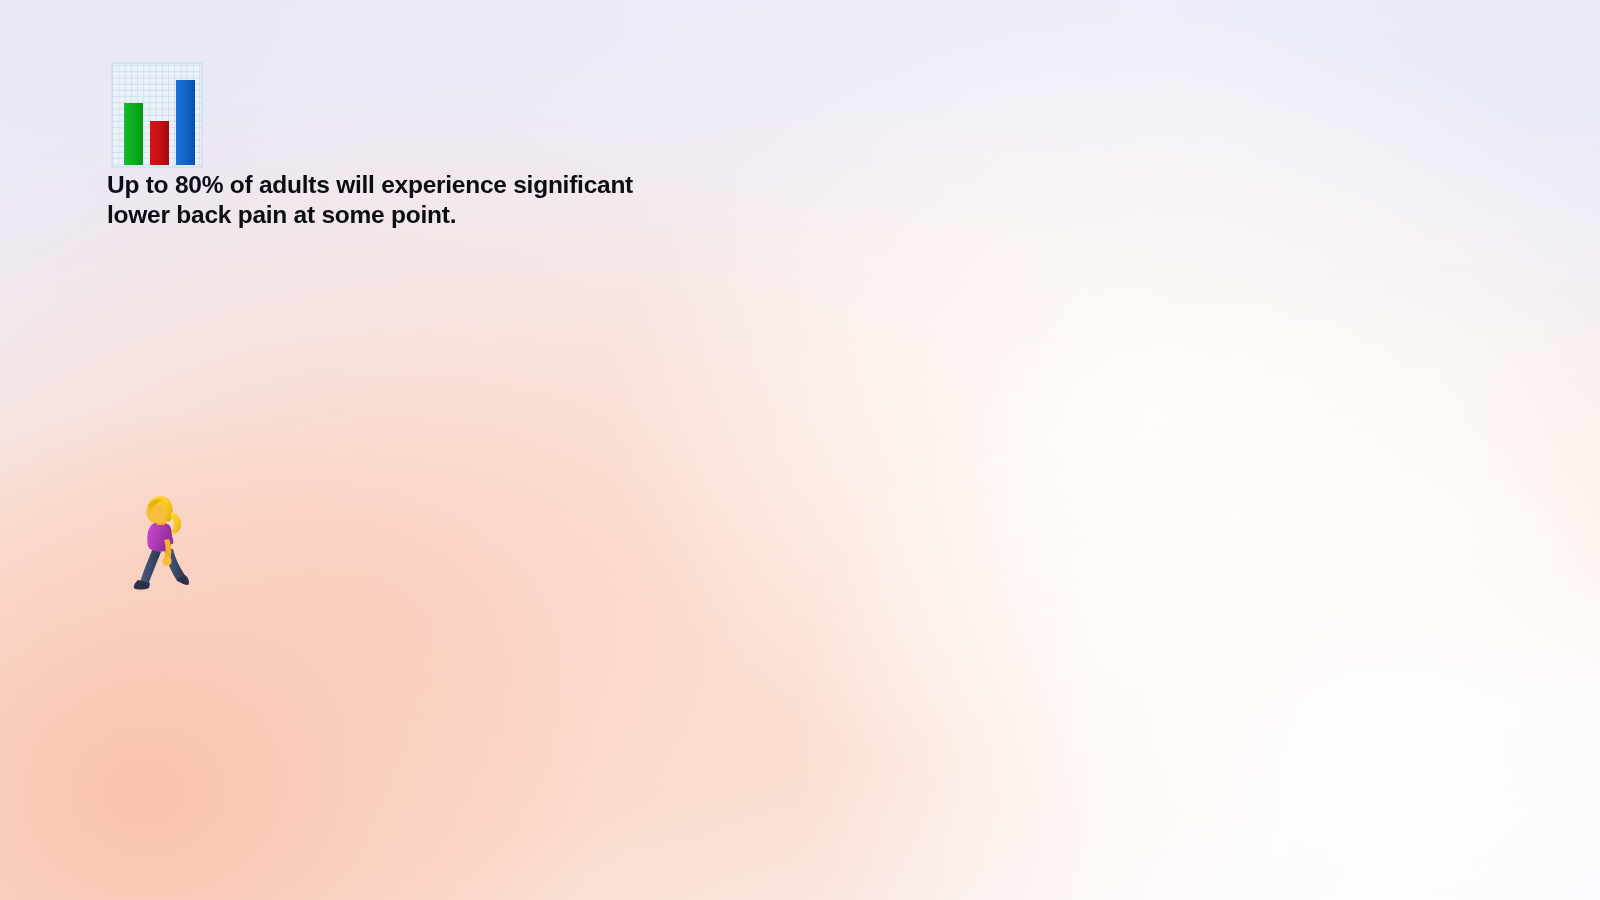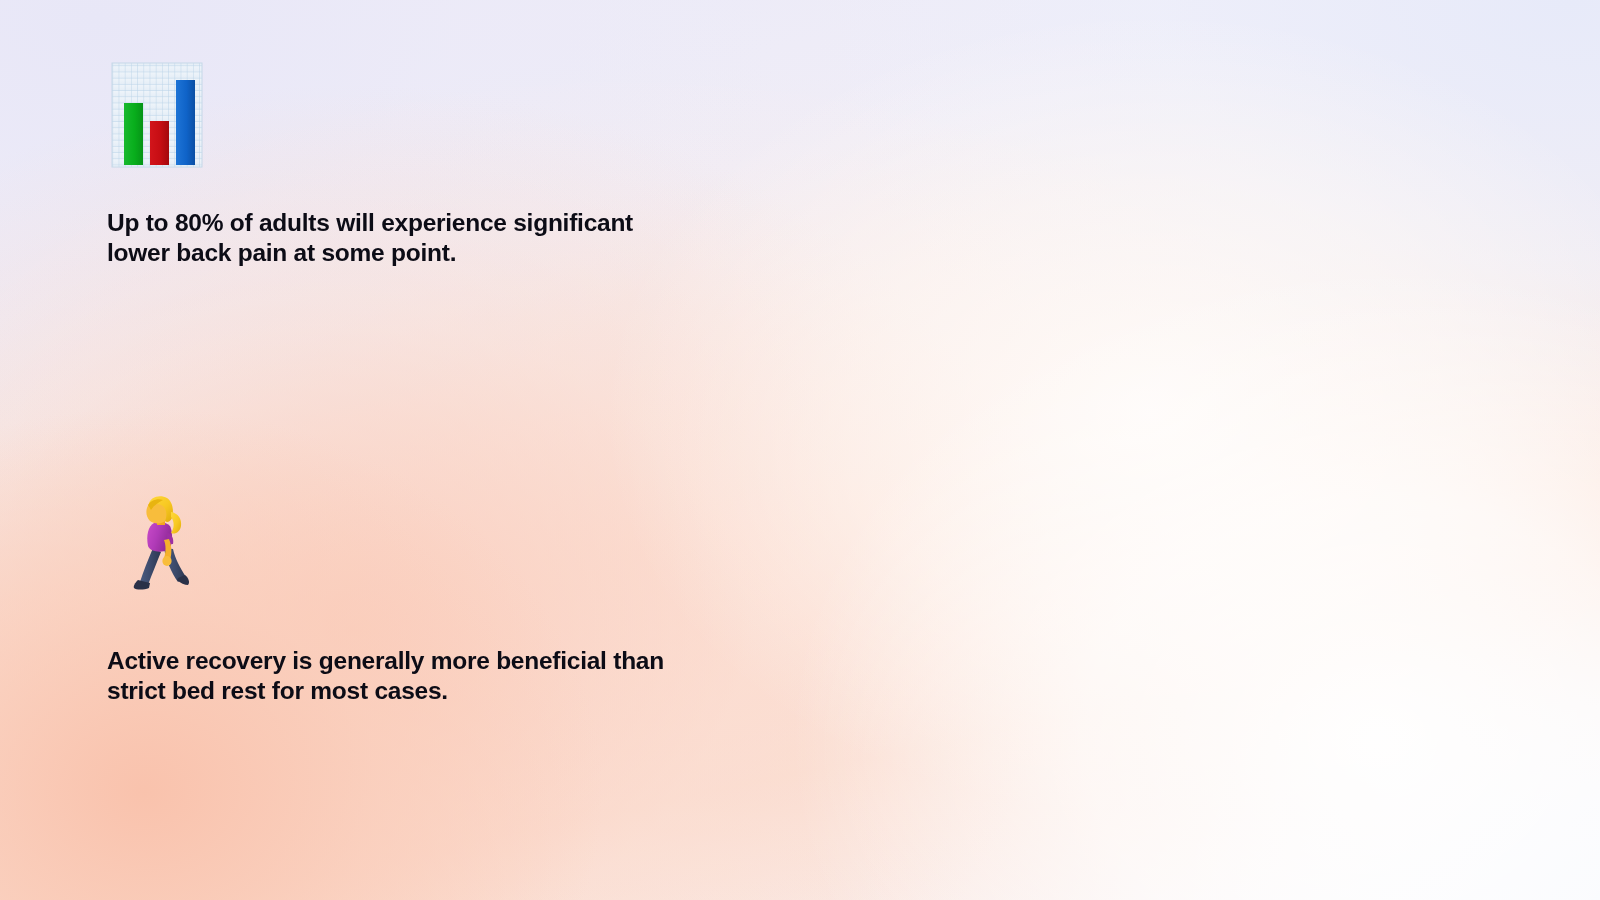--- a/index.html
+++ b/index.html
@@ -77,21 +77,21 @@
     font-weight:bold;
     font-size:24.5px;
     line-height:30px;
     letter-spacing:-0.25px;
     color:#0c0c16;
     max-width:560px;
     white-space:pre-line;
   }
 
   
-  #fact-card-0 .fact-text { margin-top:38px; }
+  #fact-card-0 .fact-text { }
   #fact-card-1 .fact-text { margin-top:42px; max-width:540px; }
   #fact-card-2 .fact-text { margin-top:48px; max-width:560px; }
   #fact-card-3 .fact-text { margin-top:46px; max-width:560px; }
 
   #fact-card-2 .fact-icon { margin-left:20px; }
 </style>
 </head>
 <body>
 
 <div id="bg-gradient"></div>
@@ -183,21 +183,20 @@
 
         <path d="M24 10 C18 15 18 24 23 29 C28 33 37 32 40 27 C43 21 41 12 35 9 C31 7 27 7 24 10 Z" fill="#f8bd3c"></path>
 
         <path d="M22 12 C23 5 33 2 40 6 C46 10 47 19 45 26 C43 30 40 31 38 29 C41 22 39 15 34 13 C30 11 25 12 22 16 Z" fill="url(#ww-hair)"></path>
 
         <path d="M21 13 C24 8 31 6 36 8 C32 10 27 13 24 18 Z" fill="#e8b410"></path>
 
         <path d="M44 20 C51 21 55 27 54 34 C53 40 48 43 44 41 C47 37 48 30 44 25 Z" fill="url(#ww-hair)"></path>
       </svg>
     </span>
-    <div class="fact-text">Active recovery is generally more beneficial than strict bed rest for most cases.</div>
   </div>
 
   <div class="fact-card col-right row-bottom" id="fact-card-3">
     <span class="fact-icon">
       
     </span>
     <div class="fact-text">Common symptoms include stiffness, decreased movement, and difficulty standing straight.</div>
   </div>
 
 </div>

